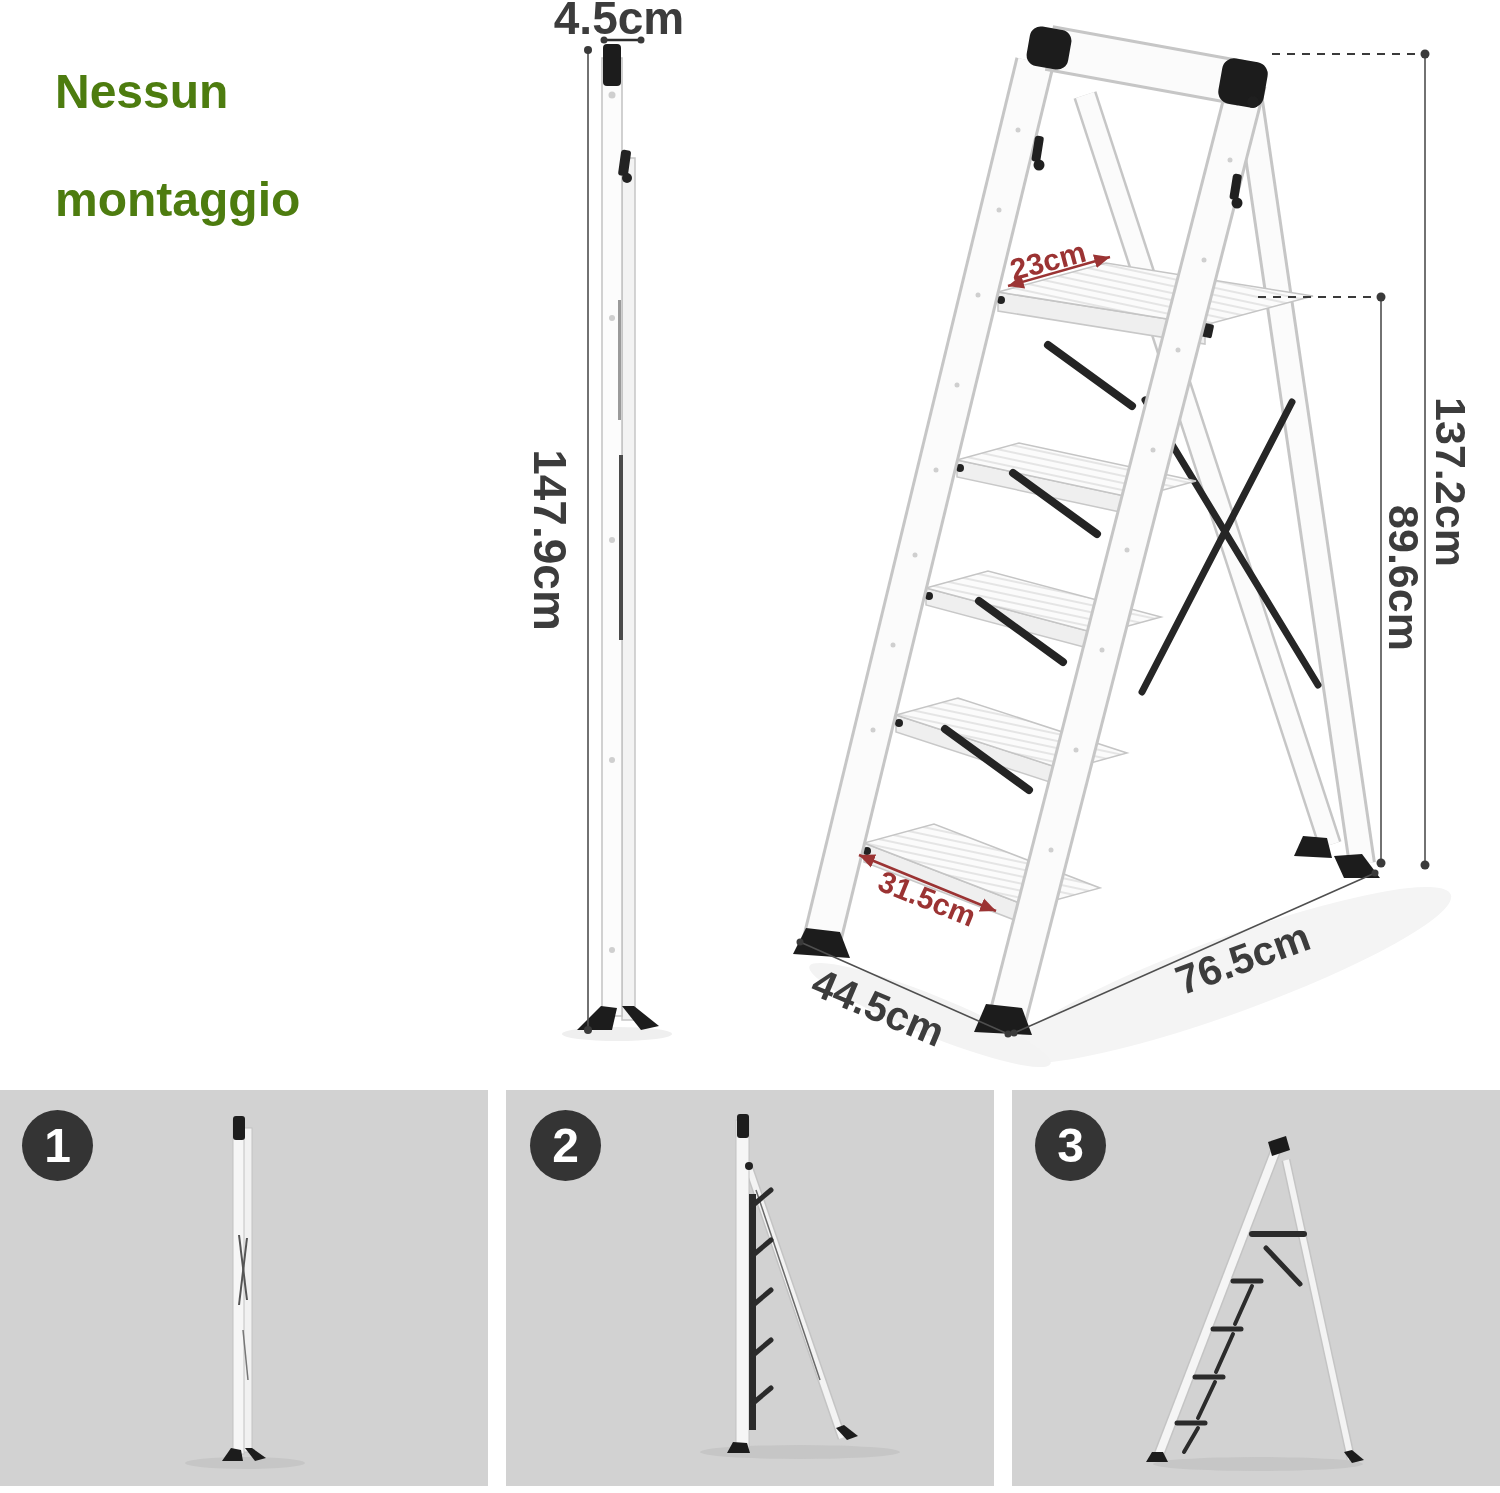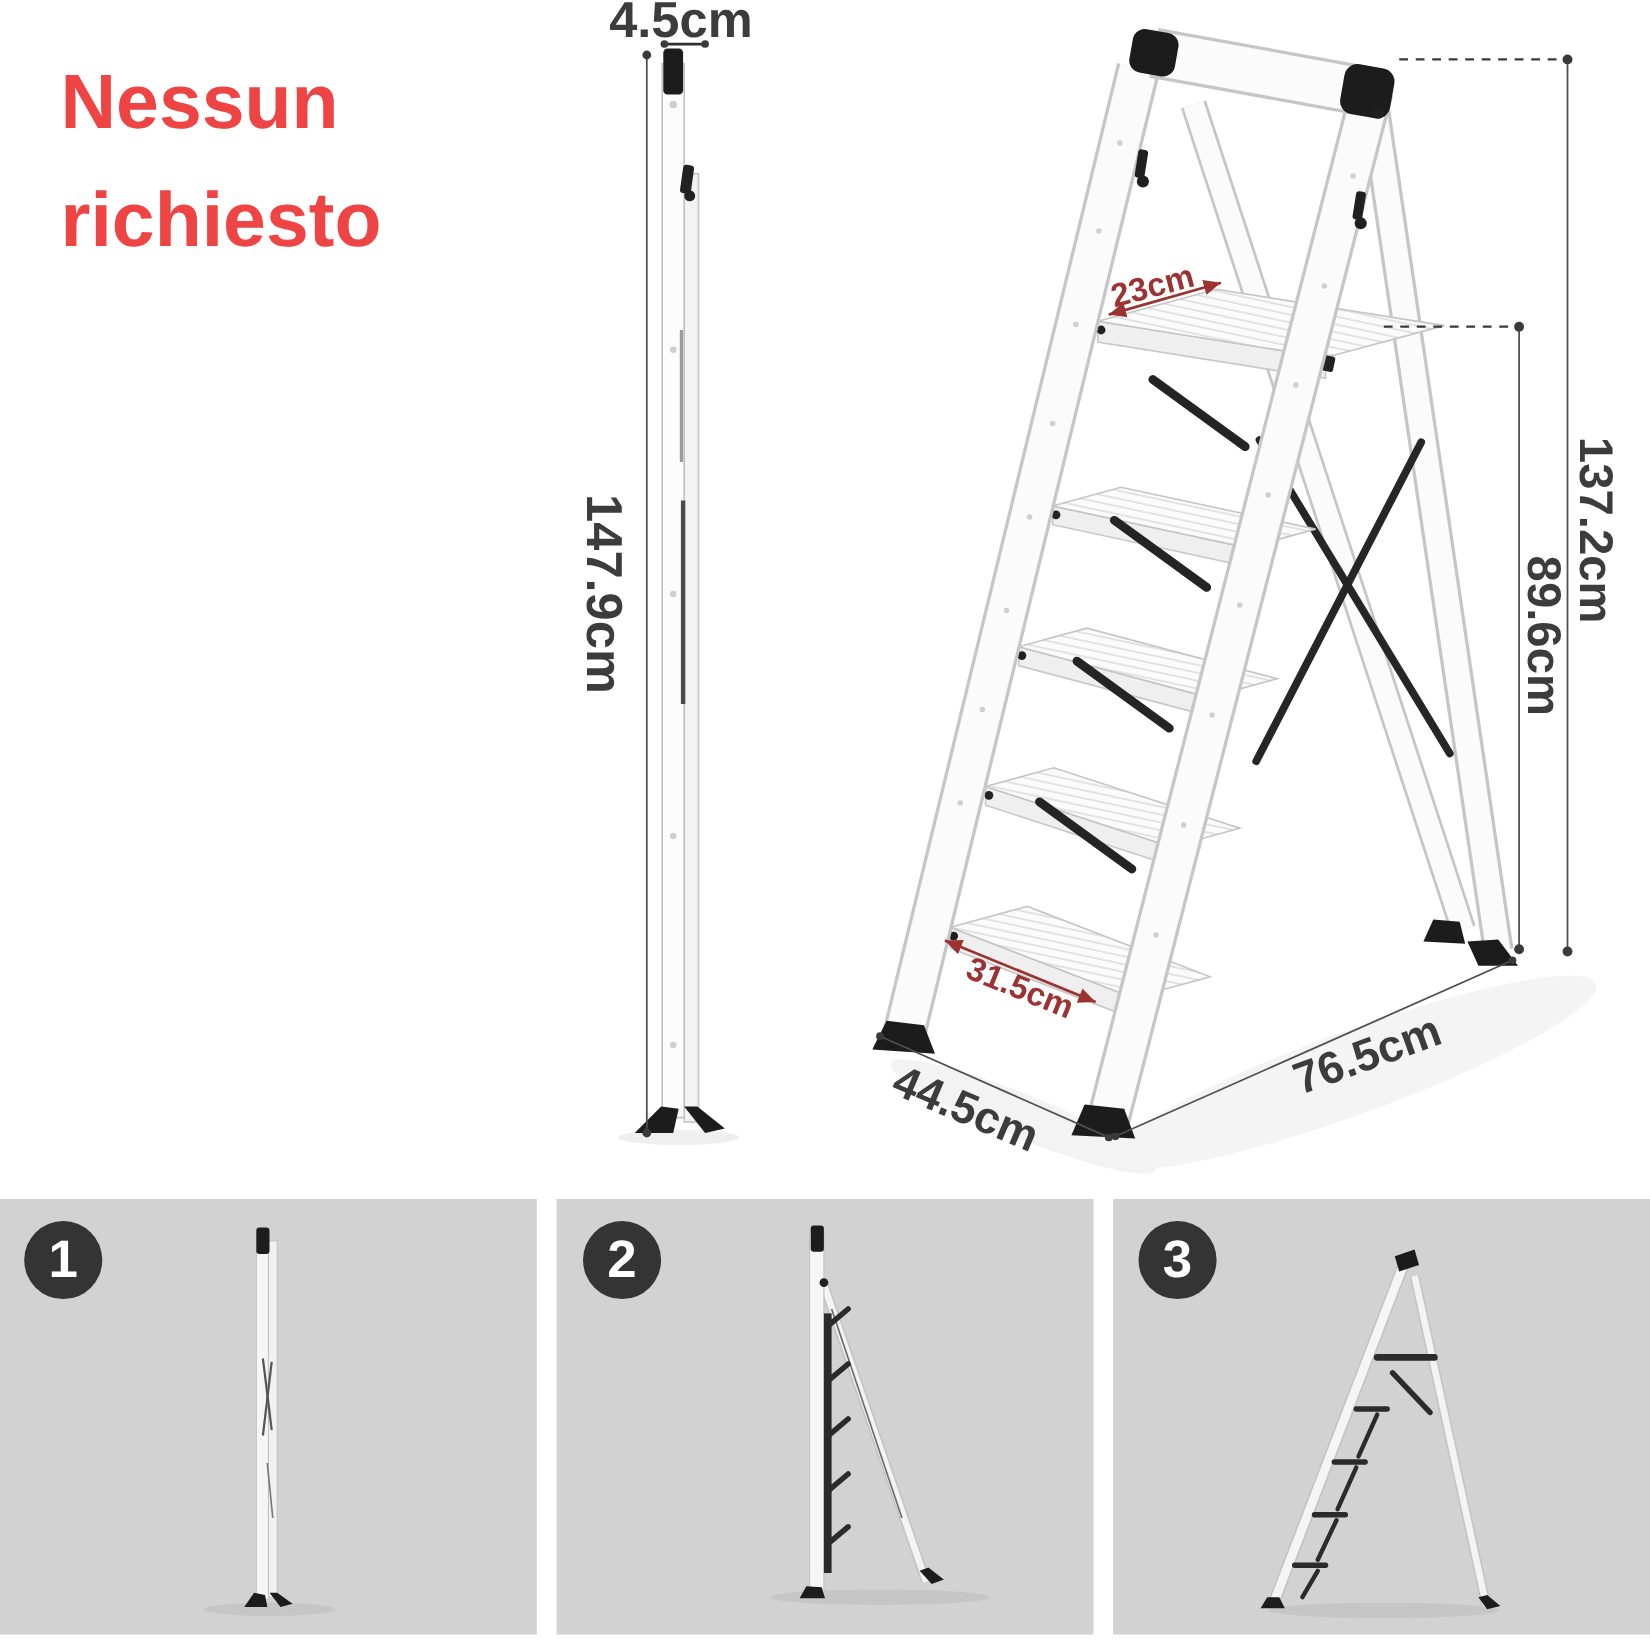--- a/index.html
+++ b/index.html
@@ -1,20 +1,20 @@
 <!DOCTYPE html>
 <html style="--dimension-red: #9b3333; --dimension-dark: #3c3c3c; --panel-background: #d2d2d2; --badge-background: #343434; --badge-text: #ffffff;"><head>
 <meta charset="utf-8">
 <style>
   html,body{margin:0;padding:0;background:#fff;}
   .stage{position:relative;width:1500px;height:1493px;background:#fff;overflow:hidden;
          font-family:"Liberation Sans",sans-serif;}
   .stage svg{position:absolute;left:0;top:0;}
-  .headline{position:absolute;left:55px;top:38px;font-weight:bold;font-size:70px;
-            line-height:108px;color:#ef4444;z-index:3;}
+  .headline{position:absolute;left:55px;top:38px;font-weight:bold;font-size:48px;
+            line-height:108px;color:#4d7c0f;z-index:3;}
   .headline span{display:block;}
   .dim{position:absolute;font-weight:bold;white-space:nowrap;z-index:3;}
   .dim-dark{color:var(--dimension-dark,#3c3c3c);}
   .dim-red{color:var(--dimension-red,#9b3333);}
   .badge{position:absolute;width:71px;height:71px;border-radius:50%;
          background:var(--badge-background,#343434);color:var(--badge-text,#fff);
          display:flex;align-items:center;justify-content:center;
          font-size:48px;font-weight:bold;z-index:3;}
   .panel{fill:var(--panel-background,#d2d2d2);}
   .railO{stroke:#c6c6c6;fill:none;}
@@ -254,21 +254,21 @@
         <line x1="1177" y1="1423" x2="1205" y2="1423" class="mini-dark" stroke-width="5"></line>
         <line x1="1198" y1="1428" x2="1184" y2="1452" class="mini-dark" stroke-width="4"></line>
         <polygon points="1152,1452 1146,1462 1168,1462 1163,1452" fill="#1c1c1c"></polygon>
         <polygon points="1344,1452 1352,1463 1364,1460 1352,1450" fill="#1c1c1c"></polygon>
       </g>
     </g>
   </svg>
 
   <div class="headline">
     <span>Nessun</span>
-    <span>richiesto</span>
+    <span>montaggio</span>
   </div>
 
   <div class="dim dim-dark" style="left:619px;top:18px;font-size:46px;transform:translate(-50%,-50%);">4.5cm</div>
 
   <div class="dim dim-dark" style="left:550px;top:540px;font-size:46px;transform:translate(-50%,-50%) rotate(90deg);">147.9cm</div>
 
   <div class="dim dim-red" style="left:1048px;top:261px;font-size:30px;transform:translate(-50%,-50%) rotate(-15deg);">23cm</div>
 
   <div class="dim dim-dark" style="left:1450px;top:482px;font-size:43px;transform:translate(-50%,-50%) rotate(90deg);">137.2cm</div>
 

